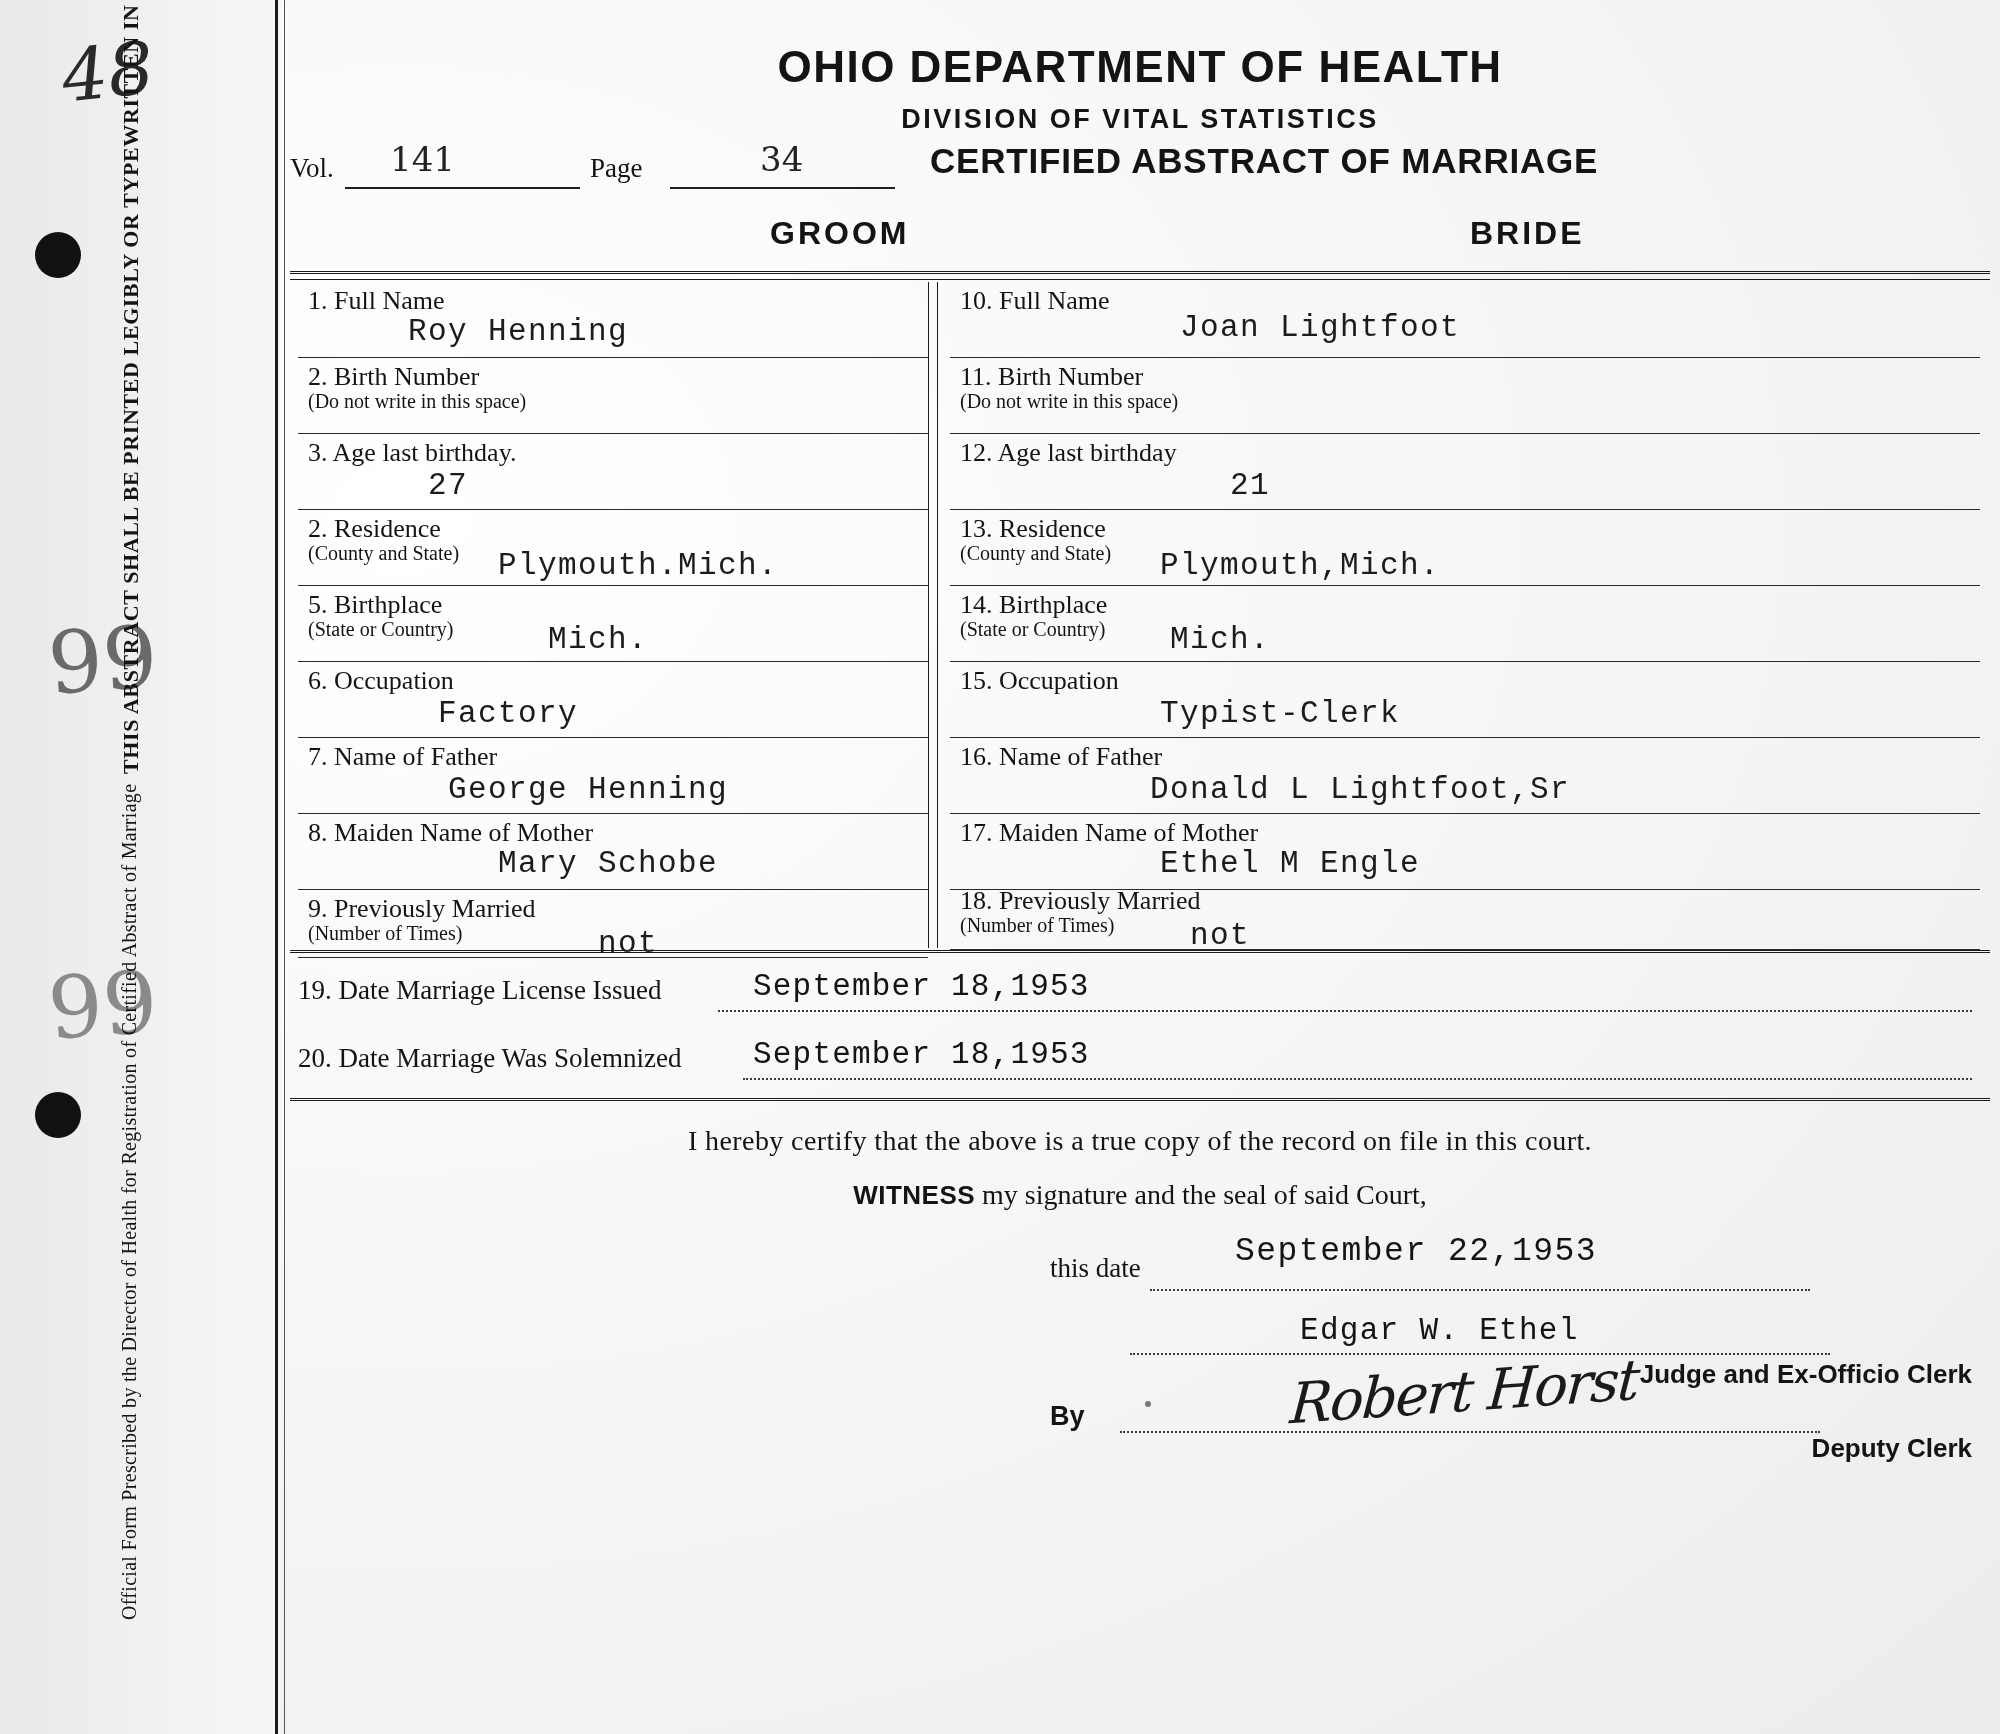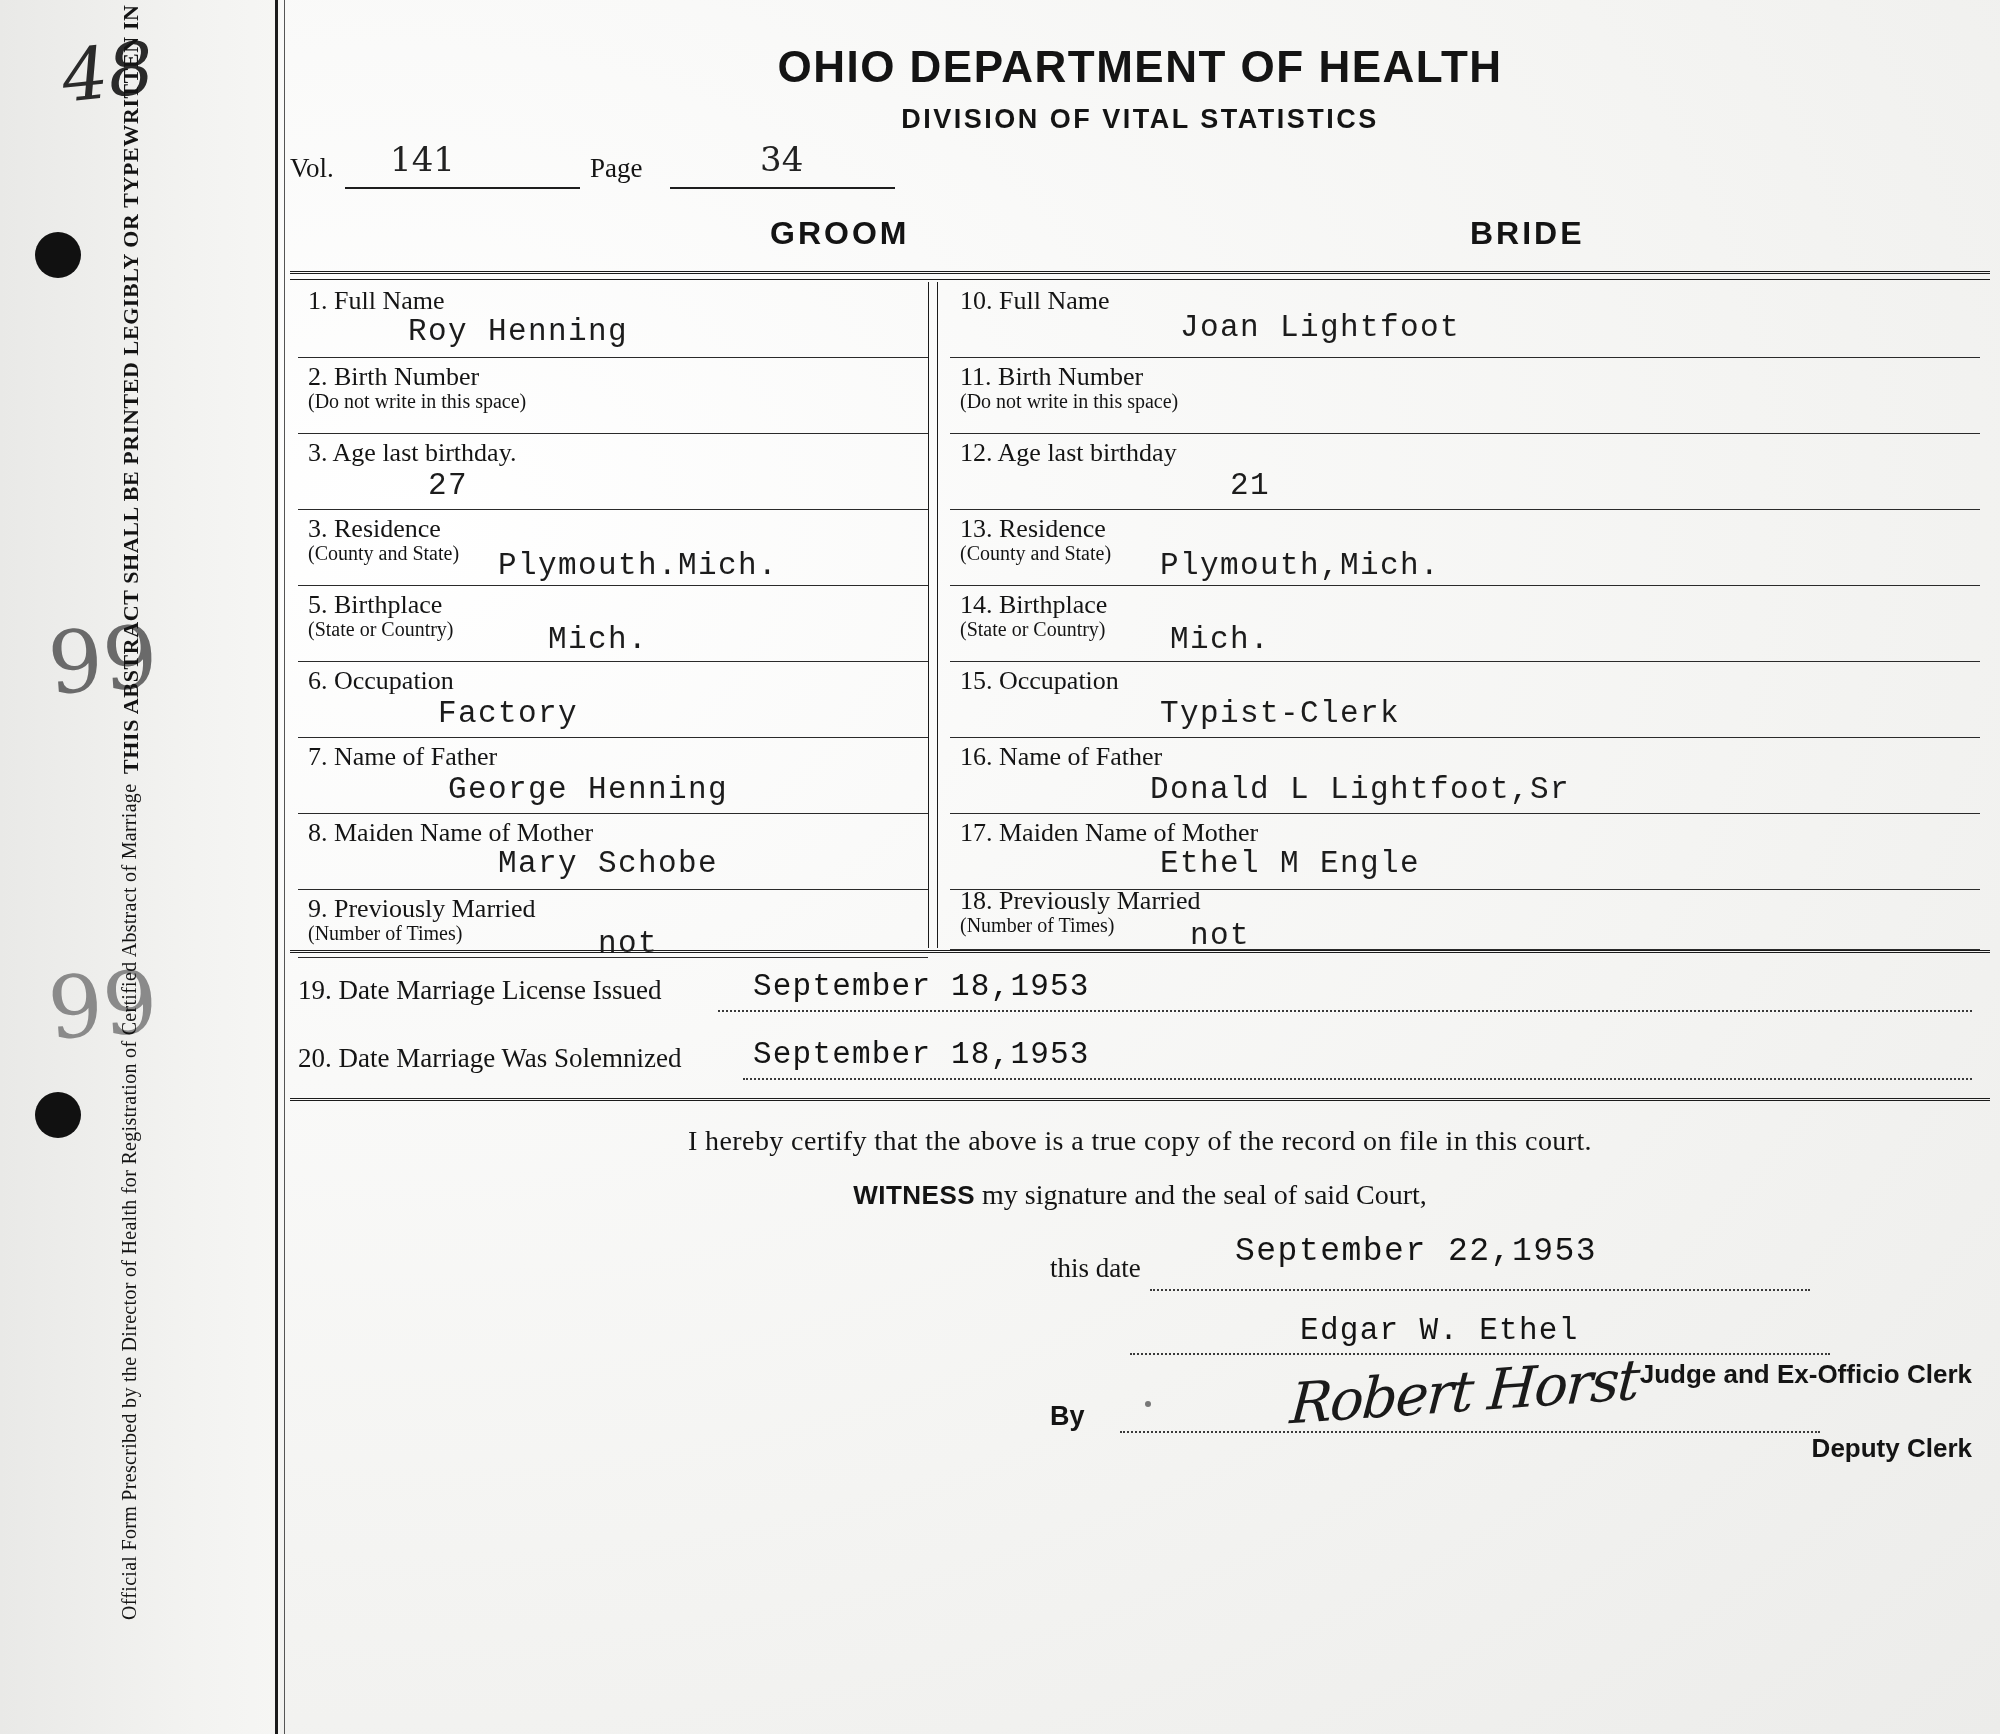--- a/index.html
+++ b/index.html
@@ -444,20 +444,21 @@
     <div class="hdr-sub">DIVISION OF VITAL STATISTICS</div>
 
 
     <div class="row-vol">
       <div class="vol-lbl">Vol.</div>
       <div class="vol-line"></div>
       <div class="vol-val hw">141</div>
       <div class="page-lbl">Page</div>
       <div class="page-line"></div>
       <div class="page-val hw">34</div>
+      <div class="cert-title">CERTIFIED ABSTRACT OF MARRIAGE</div>
     </div>
 
     <div class="gb-row">
       <div class="gb groom">GROOM</div>
       <div class="gb bride">BRIDE</div>
     </div>
 
     <div class="tbl">
       <div class="col-div"></div>
       <div id="groom-col">
@@ -467,21 +468,21 @@
           </div>
           <div class="cell left" style="top: 84px; height: 76px;">
             <div class="num">2. Birth Number</div>
             <div class="sub">(Do not write in this space)</div>
           </div>
           <div class="cell left" style="top: 160px; height: 76px;">
             <div class="num">3. Age last birthday.</div>
             <div class="val" style="left: 130px; top: 34px;">27</div>
           </div>
           <div class="cell left" style="top: 236px; height: 76px;">
-            <div class="num">3. Residence</div>
+            <div class="num">2. Residence</div>
             <div class="sub">(County and State)</div>
             <div class="val" style="left: 200px; top: 38px;">Plymouth.Mich.</div>
           </div>
           <div class="cell left" style="top: 312px; height: 76px;">
             <div class="num">5. Birthplace</div>
             <div class="sub">(State or Country)</div>
             <div class="val" style="left: 250px; top: 36px;">Mich.</div>
           </div>
           <div class="cell left" style="top: 388px; height: 76px;">
             <div class="num">6. Occupation</div>

